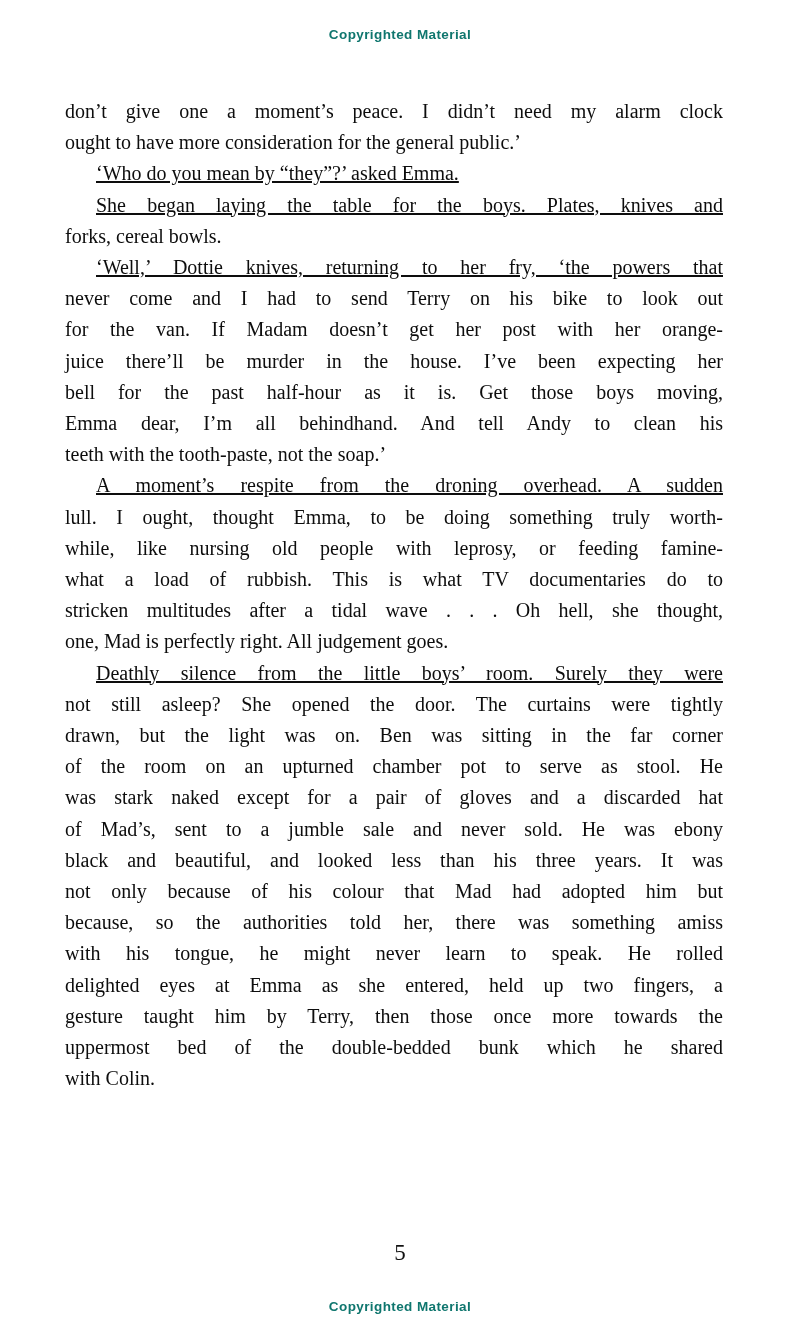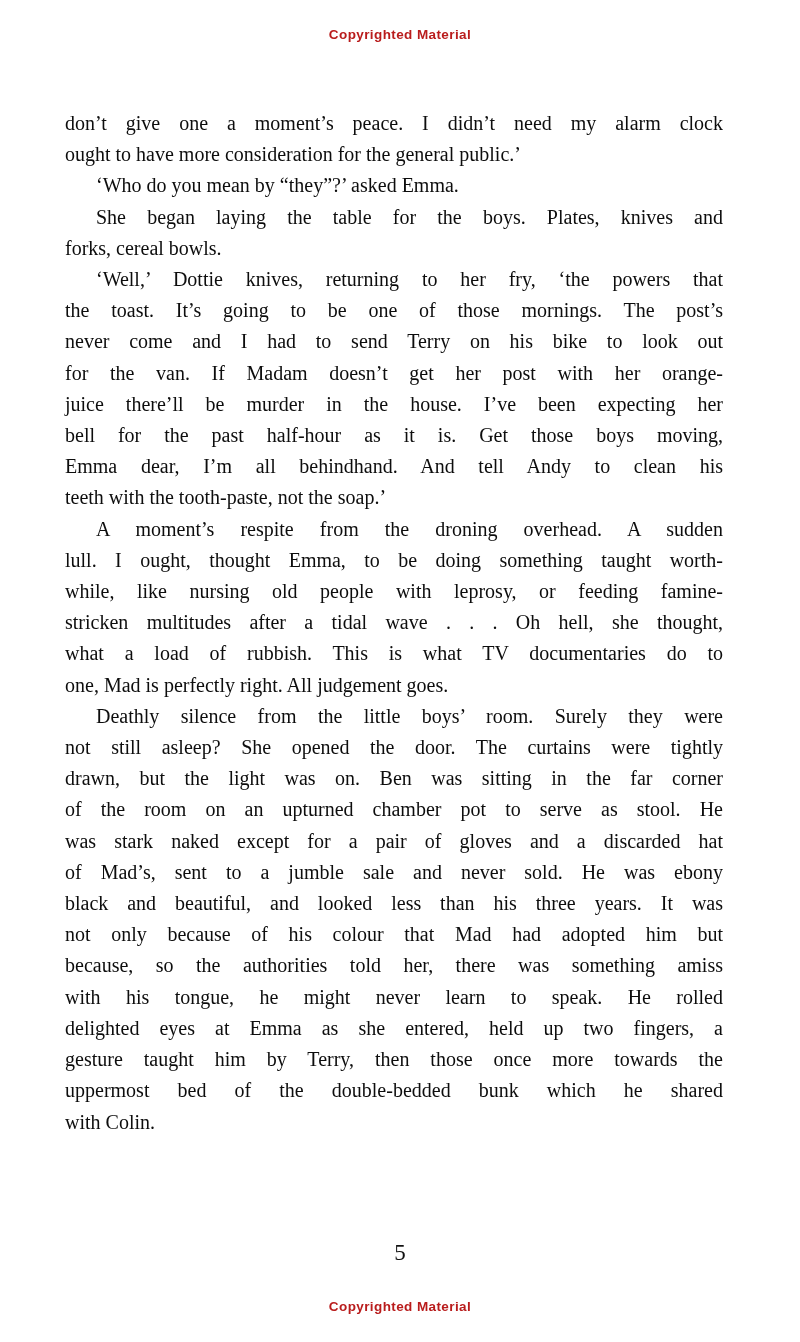--- a/index.html
+++ b/index.html
@@ -16,44 +16,45 @@
   }
   .notice {
     position: absolute;
     left: 0;
     right: 0;
     text-align: center;
     font-family: "Liberation Sans", sans-serif;
     font-weight: bold;
     font-size: 13.5px;
     letter-spacing: 0.4px;
-    color: #b91c1c;
+    color: #0f766e;
   }
   .notice.top { top: 27px; }
   .notice.bottom { top: 1299px; }
   .text-block {
     position: absolute;
     left: 65px;
-    top: 108px;
+    top: 96px;
     width: 658px;
     font-family: "Liberation Serif", "DejaVu Serif", serif;
     font-size: 20px;
     line-height: 31.2px;
     color: #0d0d0d;
   }
   .line {
     text-align: justify;
     text-align-last: justify;
   }
   .line.last {
     text-align: right;
     text-align-last: left;
   }
   .line.indent {
     text-indent: 31px;
+    text-decoration: underline;
   }
   .page-number {
     position: absolute;
     top: 1240px;
     left: 0;
     right: 0;
     text-align: center;
     font-family: "Liberation Serif", "DejaVu Serif", serif;
     font-size: 23px;
     color: #111111;
@@ -65,32 +66,31 @@
 <div class="page">
   <div class="notice top">Copyrighted Material</div>
 
   <div class="text-block" id="text-block">
       <div class="line">don’t give one a moment’s peace. I didn’t need my alarm clock</div>
       <div class="line last">ought to have more consideration for the general public.’</div>
       <div class="line last indent">‘Who do you mean by “they”?’ asked Emma.</div>
       <div class="line indent">She began laying the table for the boys. Plates, knives and</div>
       <div class="line last">forks, cereal bowls.</div>
       <div class="line indent">‘Well,’ Dottie knives, returning to her fry, ‘the powers that</div>
-      <div class="line">the toast. It’s going to be one of those mornings. The post’s</div>
       <div class="line">never come and I had to send Terry on his bike to look out</div>
       <div class="line">for the van. If Madam doesn’t get her post with her orange-</div>
       <div class="line">juice there’ll be murder in the house. I’ve been expecting her</div>
       <div class="line">bell for the past half-hour as it is. Get those boys moving,</div>
       <div class="line">Emma dear, I’m all behindhand. And tell Andy to clean his</div>
       <div class="line last">teeth with the tooth-paste, not the soap.’</div>
       <div class="line indent">A moment’s respite from the droning overhead. A sudden</div>
-      <div class="line">lull. I ought, thought Emma, to be doing something taught worth-</div>
+      <div class="line">lull. I ought, thought Emma, to be doing something truly worth-</div>
       <div class="line">while, like nursing old people with leprosy, or feeding famine-</div>
+      <div class="line">what a load of rubbish. This is what TV documentaries do to</div>
       <div class="line">stricken multitudes after a tidal wave . . . Oh hell, she thought,</div>
-      <div class="line">what a load of rubbish. This is what TV documentaries do to</div>
       <div class="line last">one, Mad is perfectly right. All judgement goes.</div>
       <div class="line indent">Deathly silence from the little boys’ room. Surely they were</div>
       <div class="line">not still asleep? She opened the door. The curtains were tightly</div>
       <div class="line">drawn, but the light was on. Ben was sitting in the far corner</div>
       <div class="line">of the room on an upturned chamber pot to serve as stool. He</div>
       <div class="line">was stark naked except for a pair of gloves and a discarded hat</div>
       <div class="line">of Mad’s, sent to a jumble sale and never sold. He was ebony</div>
       <div class="line">black and beautiful, and looked less than his three years. It was</div>
       <div class="line">not only because of his colour that Mad had adopted him but</div>
       <div class="line">because, so the authorities told her, there was something amiss</div>

